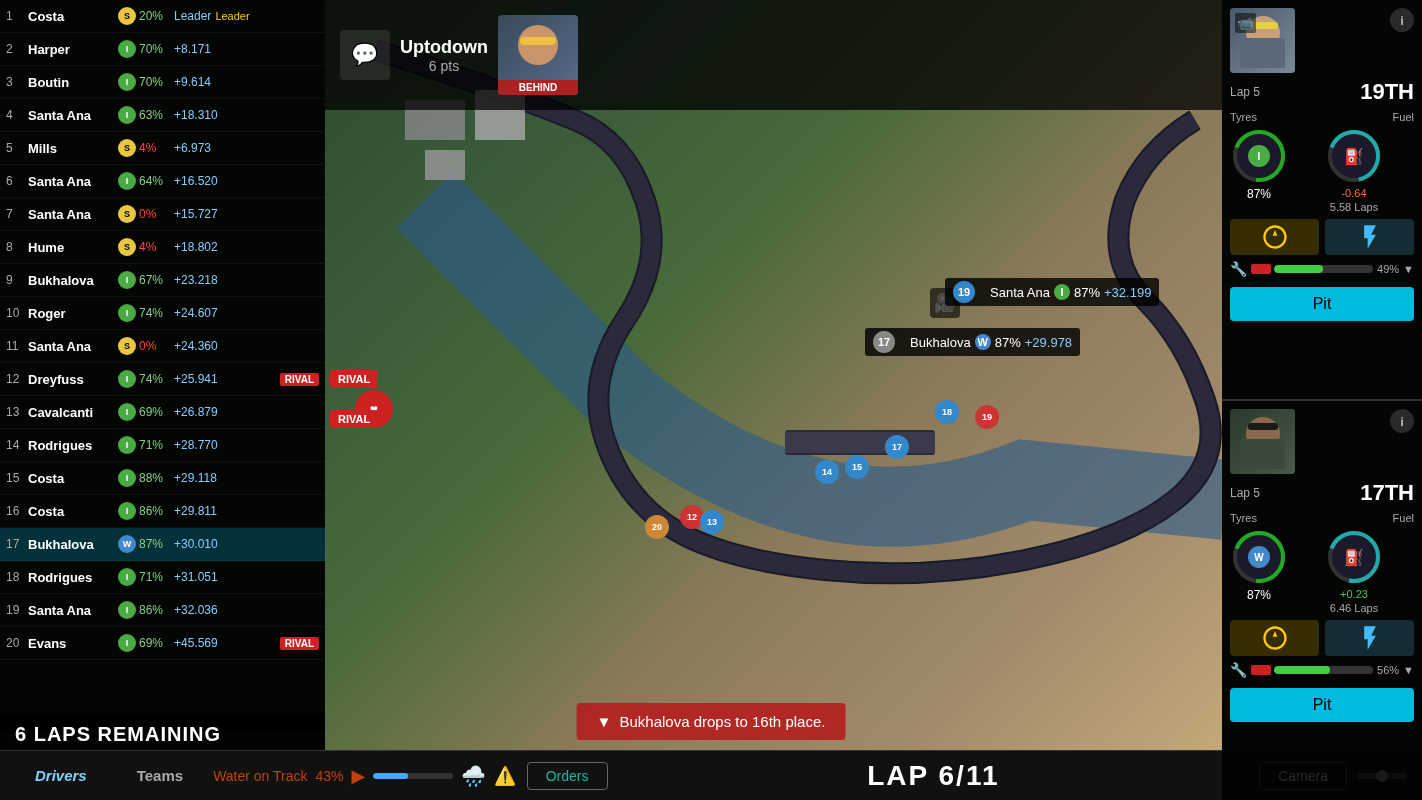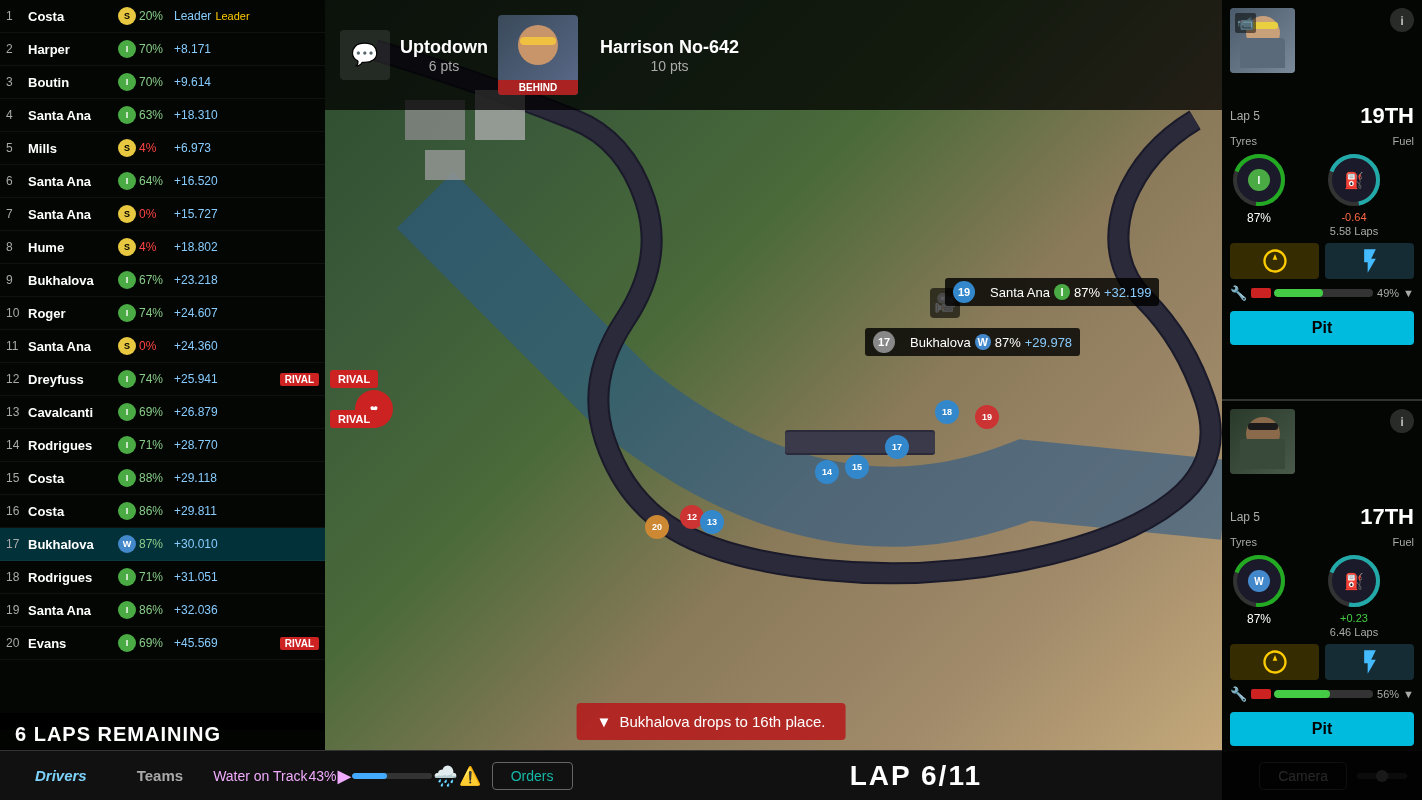--- a/index.html
+++ b/index.html
@@ -155,22 +155,22 @@
     }
 
     .tab-btn.inactive {
       background: transparent;
       color: #aaa;
     }
 
     .water-indicator {
       display: flex;
       align-items: center;
-      gap: 1px;
-      color: #f0abfc;
+      gap: 8px;
+      color: #c2410c;
       font-size: 14px;
     }
 
     .water-bar {
       width: 80px;
       height: 6px;
       background: #333;
       border-radius: 3px;
       overflow: hidden;
     }
@@ -288,21 +288,20 @@
       font-size: 12px;
       cursor: pointer;
       color: white;
     }
 
     .lap-pos-row {
       display: flex;
       justify-content: space-between;
       align-items: center;
       margin-bottom: 6px;
-      margin-top: 24px;
     }
 
     .lap-text {
       color: #aaa;
       font-size: 12px;
     }
 
     .pos-text {
       font-size: 22px;
       font-weight: bold;
@@ -405,21 +404,21 @@
       font-size: 11px;
       color: #aaa;
       cursor: pointer;
     }
 
     .pit-btn {
       background: #00bbdd;
       border: none;
       color: black;
       font-size: 16px;
-      font-weight: bold;
+      font-weight: normal;
       padding: 8px;
       border-radius: 4px;
       cursor: pointer;
       width: 100%;
       margin-top: 4px;
     }
 
     
     #top-bar {
       position: absolute;
@@ -787,24 +786,20 @@
     <div style="width:80px;height:80px;background:linear-gradient(135deg,#3a4a5a,#5a6a8a);border-radius:4px;overflow:hidden;position:relative;">
 
       <div style="position:absolute;bottom:0;left:0;right:0;background:#aa2222;color:white;font-size:10px;font-weight:bold;text-align:center;padding:2px;">BEHIND</div>
 
       <div style="width:40px;height:40px;background:#c8956a;border-radius:50%;position:absolute;top:10px;left:50%;transform:translateX(-50%);"></div>
 
       <div style="position:absolute;top:22px;left:50%;transform:translateX(-50%);width:36px;height:8px;background:#f0c040;border-radius:4px;"></div>
     </div>
   </div>
 
-  <div class="harrison-info">
-    <div class="harrison-name">Harrison No-642</div>
-    <div class="harrison-pts">10 pts</div>
-  </div>
 </div>
 
 <div id="laps-banner">
   <span>6 LAPS REMAINING</span>
 </div>
 
 <div id="notification-banner">
   <span>▼</span>
   <span>Bukhalova drops to 16th place.</span>
 </div>

